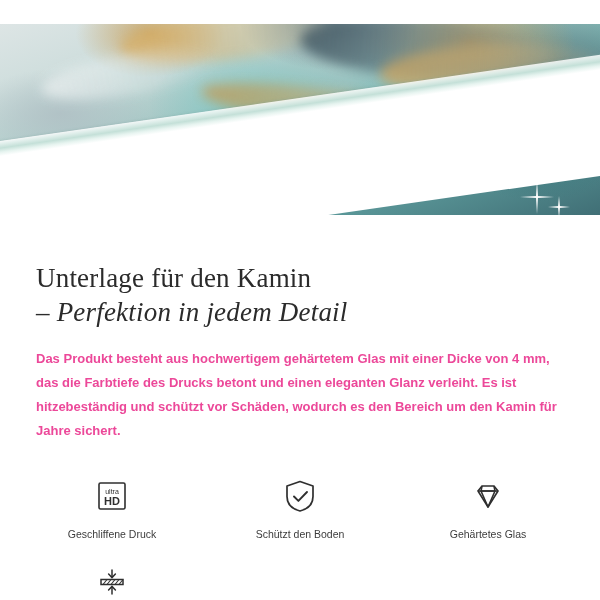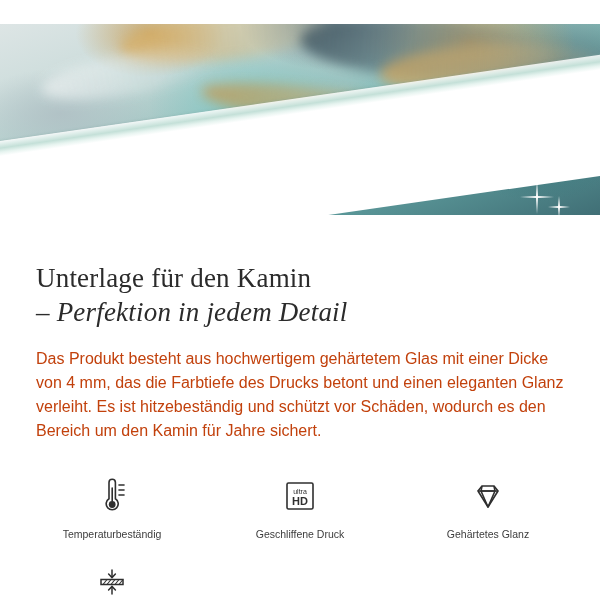--- a/index.html
+++ b/index.html
@@ -126,23 +126,24 @@
     font-size: 27px;
     line-height: 34px;
     font-weight: 400;
     color: #2b2b2b;
     letter-spacing: .2px;
   }
   .headline .line2 { display: block; font-style: italic; }
   .body-copy {
     margin: 18px 36px 0 36px;
     width: 528px;
-    font-size: 16px;
+    font-size: 13px;
     line-height: 24px;
-    color: #c2410c;
+    color: #ec4899;
+    font-weight: bold;
   }
 
   
   .features {
     margin: 24px 18px 0 18px;
     display: grid;
     grid-template-columns: repeat(3, 1fr);
     grid-row-gap: 12px;
   }
   .feature {
@@ -191,60 +192,54 @@
 
     <h1 class="headline">
       <span>Unterlage für den Kamin</span>
       <span class="line2">– Perfektion in jedem Detail</span>
     </h1>
 
     <p class="body-copy">Das Produkt besteht aus hochwertigem gehärtetem Glas mit einer Dicke von 4 mm, das die Farbtiefe des Drucks betont und einen eleganten Glanz verleiht. Es ist hitzebeständig und schützt vor Schäden, wodurch es den Bereich um den Kamin für Jahre sichert.</p>
 
     <div class="features">
 
-      <div class="feature">
-        <div class="feature-icon">
-          <svg width="44" height="44" viewBox="0 0 44 44">
-            <g fill="none" stroke="#2f2f2f" stroke-width="1.6" stroke-linecap="round">
-              <path d="M19 8.5a3.2 3.2 0 0 1 6.4 0v16.2a6 6 0 1 1-6.4 0z"></path>
-              <line x1="22.2" y1="14" x2="22.2" y2="27"></line>
-              <line x1="29" y1="11" x2="34" y2="11"></line>
-              <line x1="29" y1="16" x2="34" y2="16"></line>
-              <line x1="29" y1="21" x2="34" y2="21"></line>
-            </g>
-            <circle cx="22.2" cy="30.5" r="3.4" fill="#2f2f2f"></circle>
-          </svg>
-        </div>
-        <div class="feature-label">Temperaturbeständig</div>
-      </div>
 
       <div class="feature">
         <div class="feature-icon">
           <svg width="44" height="44" viewBox="0 0 44 44">
             <rect x="9" y="9" width="26" height="26" rx="1.5" fill="none" stroke="#2f2f2f" stroke-width="1.6"></rect>
             <text x="22" y="20" text-anchor="middle" font-family="Liberation Sans, sans-serif" font-size="7" fill="#2f2f2f">ultra</text>
             <text x="22" y="31" text-anchor="middle" font-family="Liberation Sans, sans-serif" font-size="11" font-weight="bold" fill="#2f2f2f">HD</text>
           </svg>
         </div>
         <div class="feature-label">Geschliffene Druck</div>
       </div>
 
+      <div class="feature">
+        <div class="feature-icon">
+          <svg width="44" height="44" viewBox="0 0 44 44">
+            <path d="M22 7.5 L35 12 v10.5 c0 8.4 -6.5 12.8 -13 14.5 c-6.5 -1.7 -13 -6.1 -13 -14.5 V12 z" fill="none" stroke="#2f2f2f" stroke-width="1.7" stroke-linejoin="round"></path>
+            <path d="M16 22.5 l4.4 4.4 L29 18" fill="none" stroke="#2f2f2f" stroke-width="1.9" stroke-linecap="round" stroke-linejoin="round"></path>
+          </svg>
+        </div>
+        <div class="feature-label">Schützt den Boden</div>
+      </div>
 
       <div class="feature">
         <div class="feature-icon">
           <svg width="44" height="44" viewBox="0 0 44 44">
             <g fill="none" stroke="#2f2f2f" stroke-width="1.6" stroke-linejoin="round">
               <path d="M12 17 h20 L22 33 z"></path>
               <path d="M12 17 l4 -5 h12 l4 5"></path>
               <path d="M16 12 l-1 5 h14 l-1 -5"></path>
               <path d="M15 17 L22 33 L29 17"></path>
             </g>
           </svg>
         </div>
-        <div class="feature-label">Gehärtetes Glanz</div>
+        <div class="feature-label">Gehärtetes Glas</div>
       </div>
 
 
       <div class="feature">
         <div class="feature-icon">
           <svg width="44" height="44" viewBox="0 0 44 44">
             <g stroke="#2f2f2f" stroke-width="1.5" stroke-linecap="round" fill="none">
               <line x1="22" y1="10" x2="22" y2="17"></line>
               <path d="M18.6 14 L22 17.6 L25.4 14"></path>
               <line x1="22" y1="34" x2="22" y2="27"></line>

